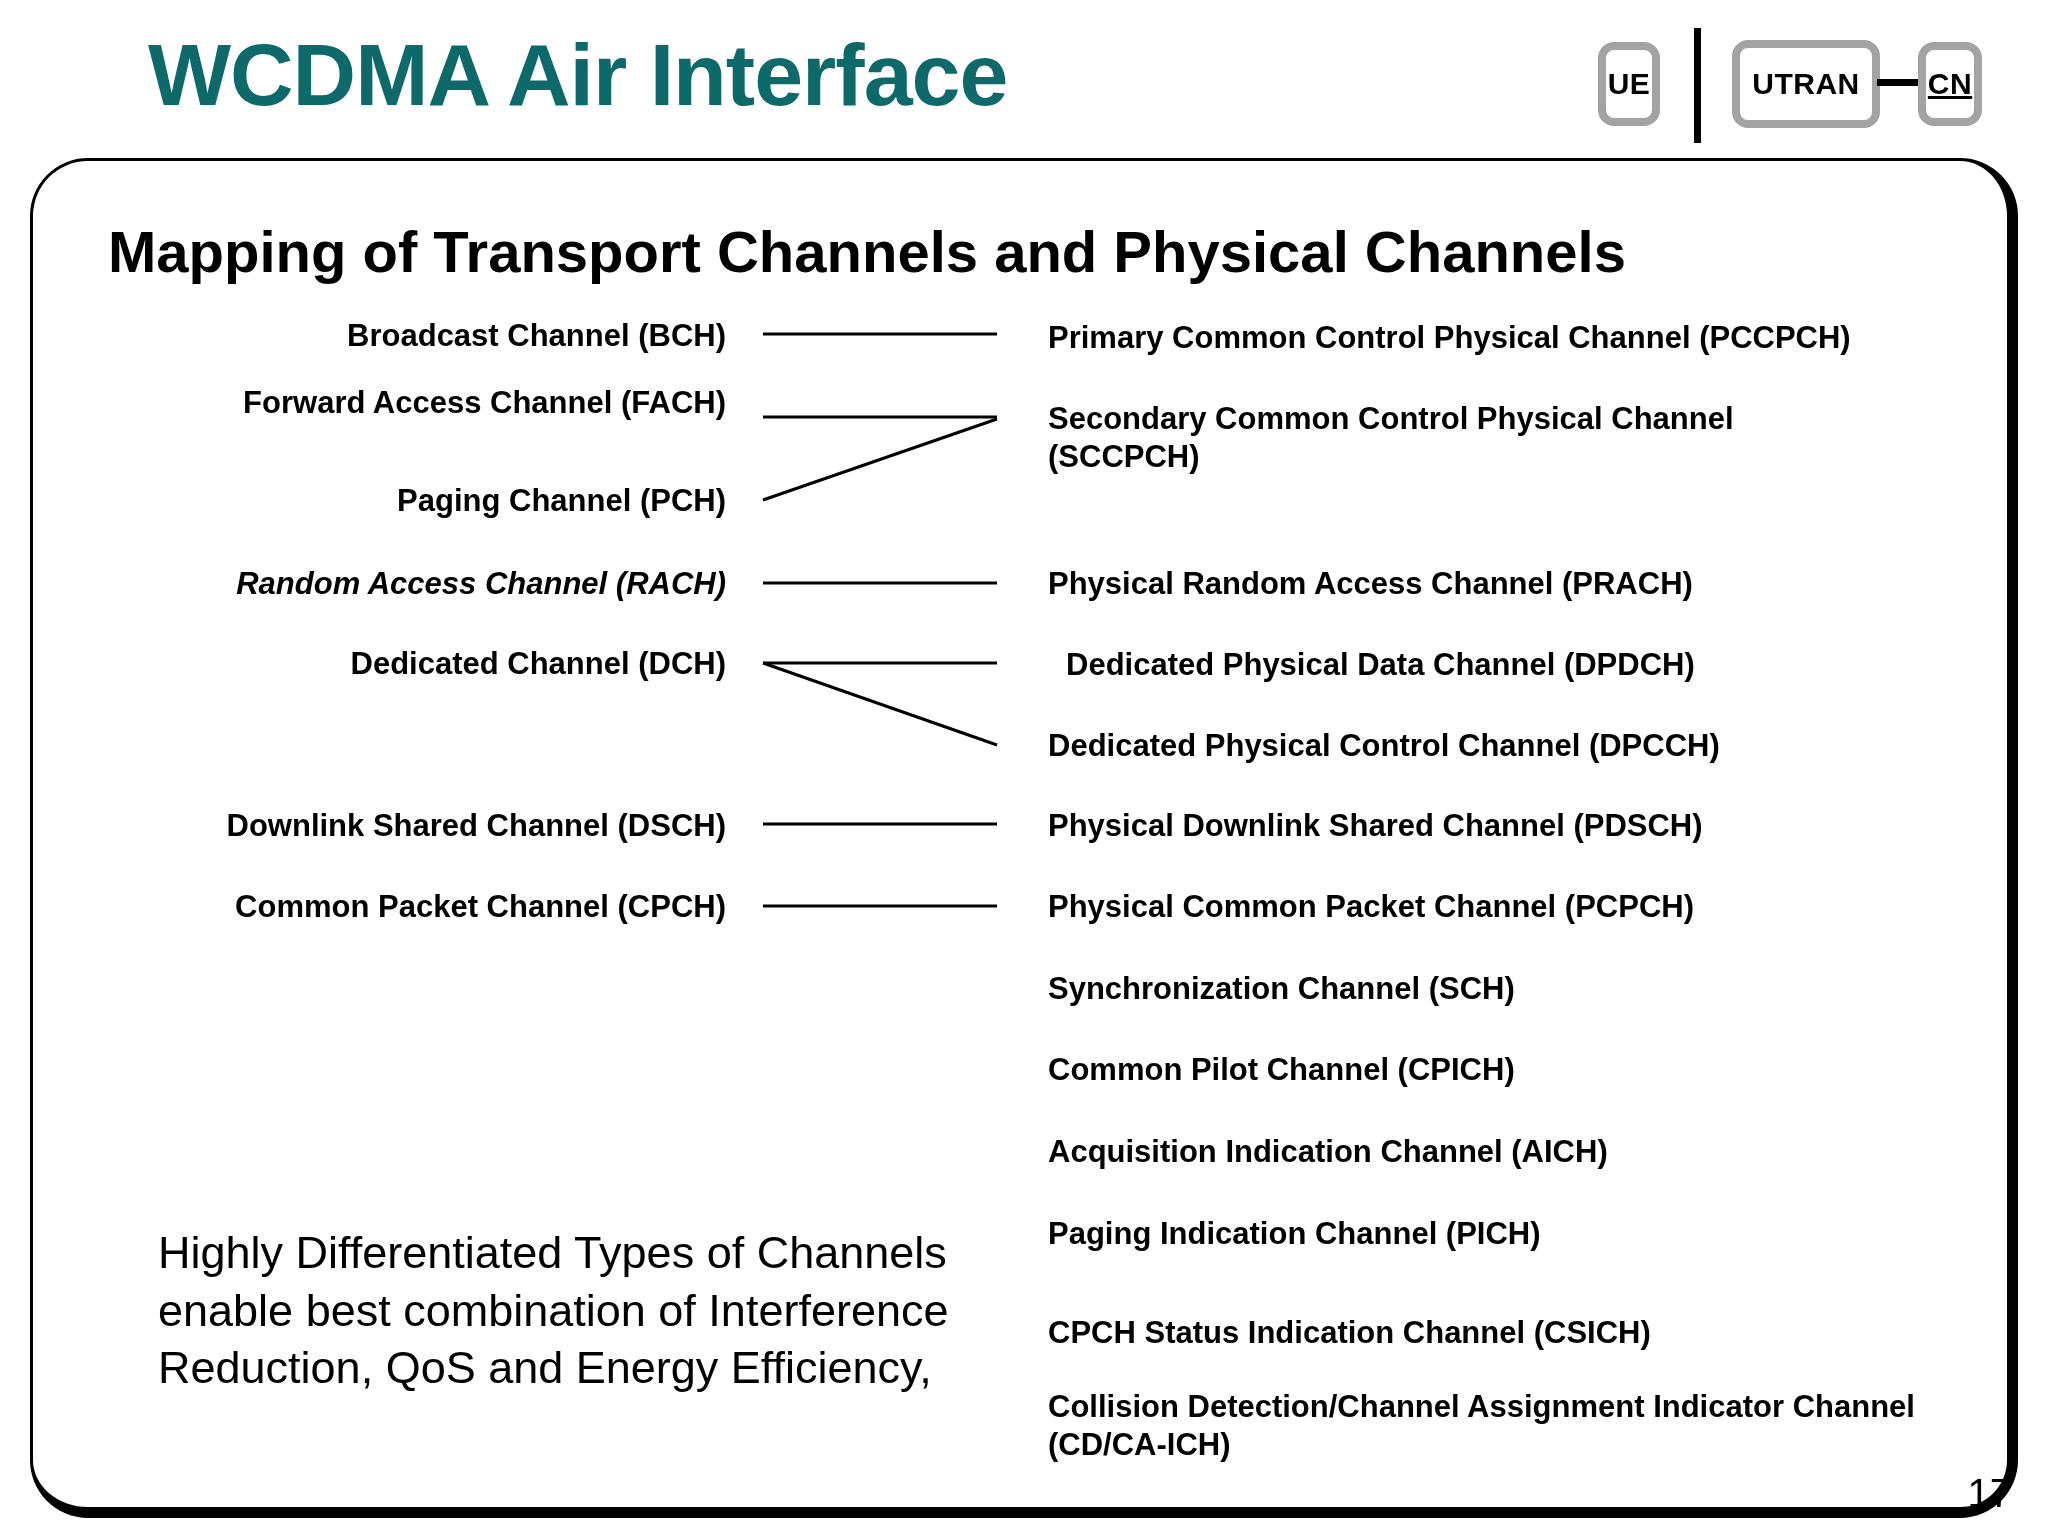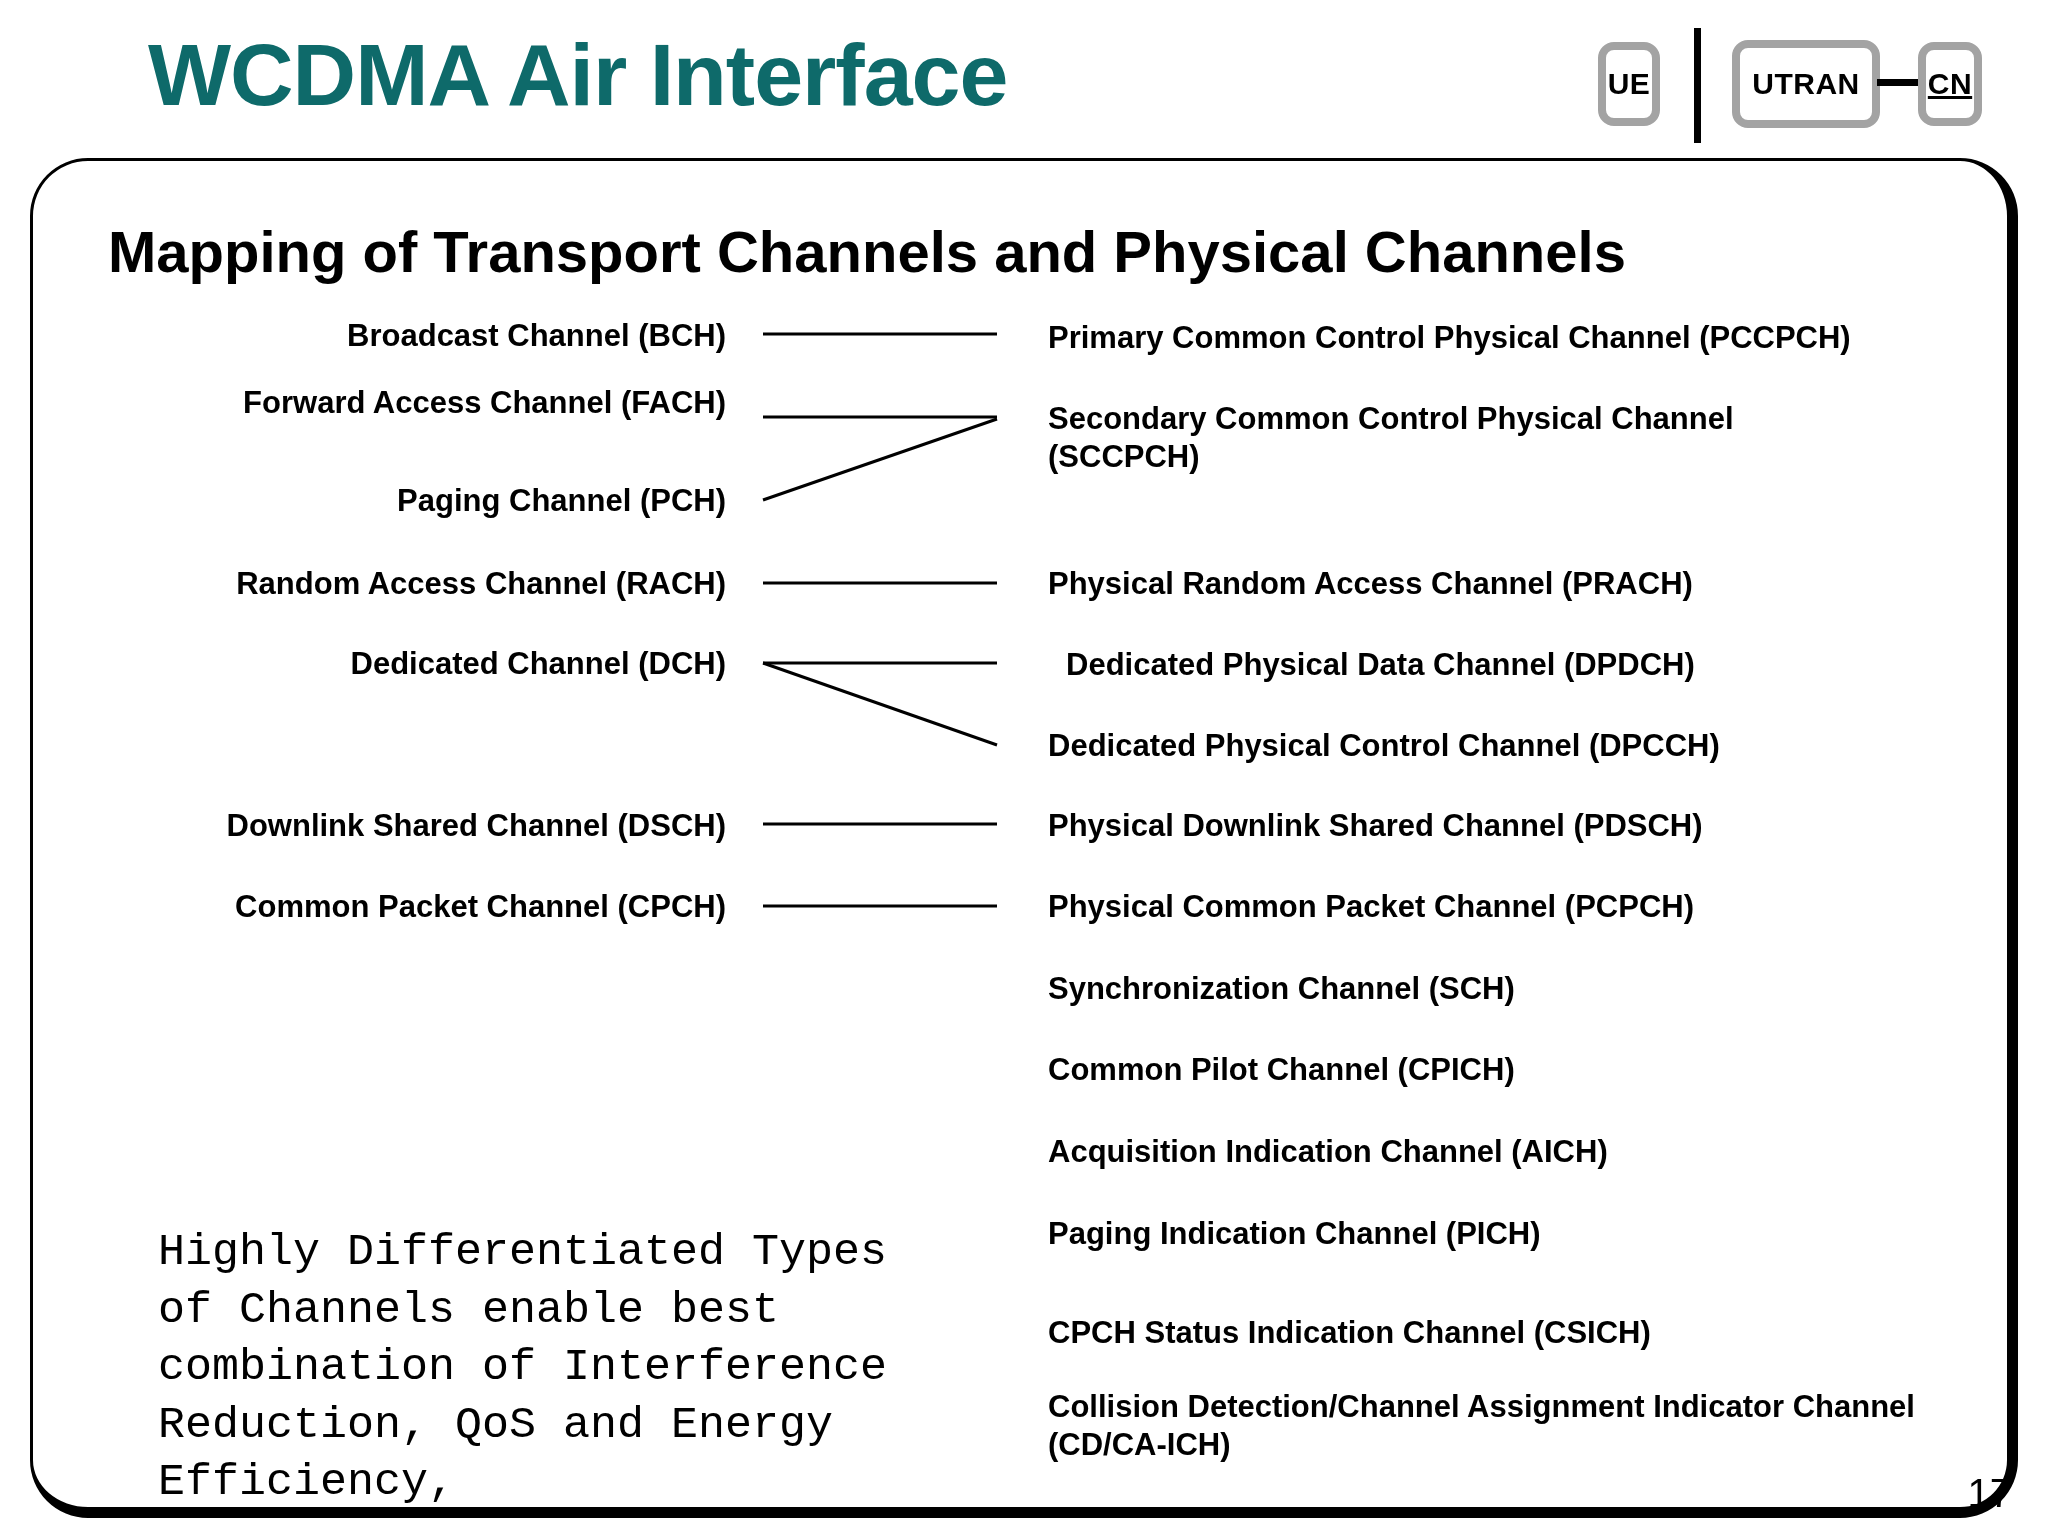--- a/index.html
+++ b/index.html
@@ -119,21 +119,21 @@
   }
   .ch-right {
     left: 1048px;
     text-align: left;
   }
 
   
   #ch-bch   { top: 317px; }
   #ch-fach  { top: 384px; margin-left: 20px; }
   #ch-pch   { top: 482px; }
-  #ch-rach  { top: 565px; }
+  #ch-rach  { top: 565px; font-style: italic; }
   #ch-dch   { top: 645px; }
   #ch-dsch  { top: 807px; }
   #ch-cpch  { top: 888px; }
 
   
   #ph-pccpch { top: 319px; }
   #ph-sccpch { top: 400px; width: 820px; }
   #ph-prach  { top: 565px; }
   #ph-dpdch  { top: 646px; margin-left: 18px; }
   #ph-dpcch  { top: 727px; }
@@ -155,21 +155,21 @@
     height: 1536px;
     pointer-events: none;
   }
 
   
   #summary-text {
     position: absolute;
     left: 158px;
     top: 1224px;
     width: 810px;
-    font-family: Liberation Mono, monospace;
+    font-family: Liberation Sans, sans-serif;
     font-size: 45px;
     font-weight: normal;
     color: #000;
     line-height: 1.28;
   }
 
   
   #page-number {
     position: absolute;
     right: 36px;

